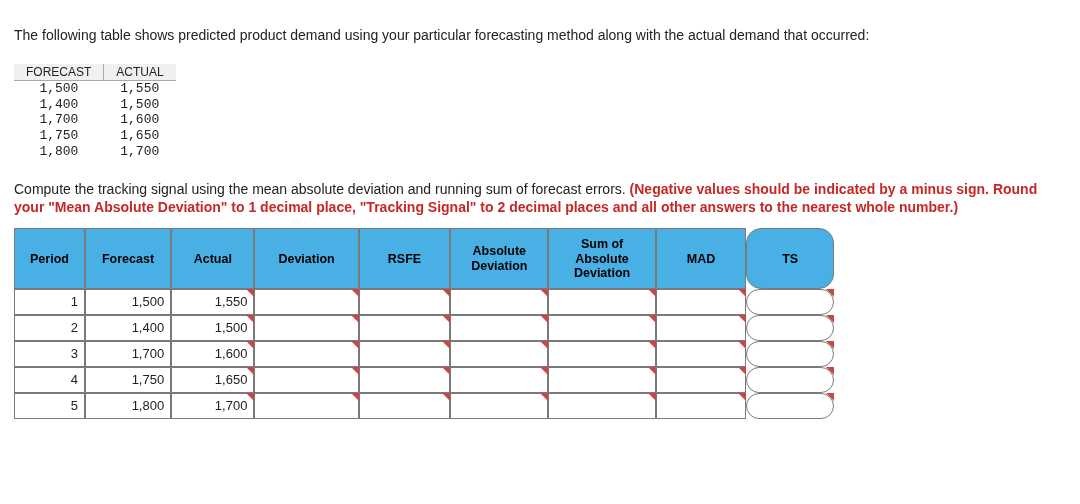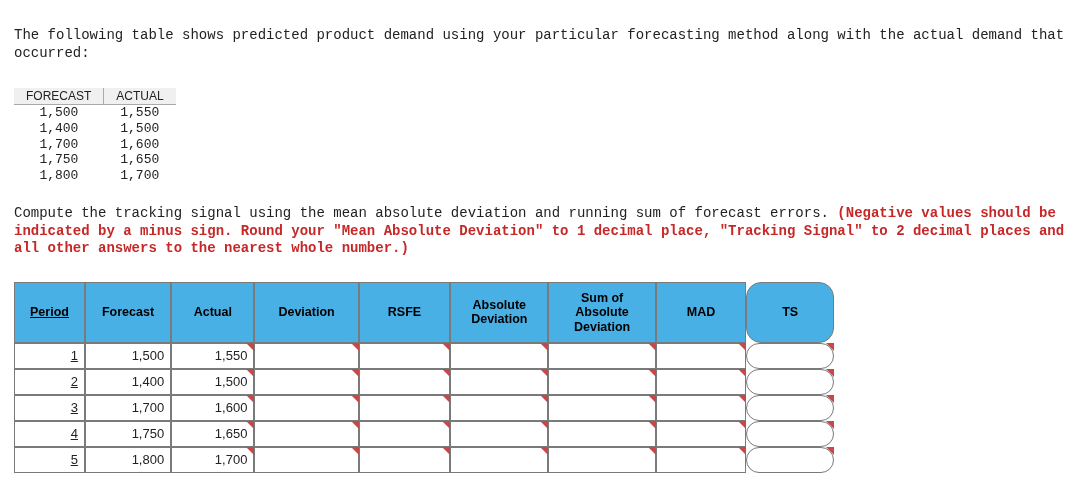--- a/index.html
+++ b/index.html
@@ -3,23 +3,22 @@
 <meta charset="utf-8">
 <style>
   body {
     font-family: Arial, Helvetica, sans-serif;
     font-size: 14px;
     color: #222;
     margin: 12px 14px;
     background: #fff;
   }
   .intro {
-    margin-bottom: 26px;
+    margin-bottom: 20px;
     line-height: 1.3;
-    font-family: Liberation Mono, monospace;
   }
   .fatable {
     border-collapse: collapse;
     font-family: "Courier New", monospace;
     font-size: 13px;
     margin-bottom: 22px;
   }
   .fatable th {
     font-family: Arial, Helvetica, sans-serif;
     font-weight: normal;
@@ -29,23 +28,22 @@
     border-right: 1px solid #aaa;
     border-bottom: 1px solid #aaa;
   }
   .fatable th:last-child { border-right: none; }
   .fatable td {
     padding: 0 10px;
     text-align: center;
     line-height: 1.2;
   }
   .instruction {
-    margin-bottom: 24px;
+    margin-bottom: 12px;
     line-height: 1.25;
-    font-family: Liberation Mono, monospace;
   }
   .bold-red { color: #c62828; font-weight: bold; }
 
   .ans-wrap { padding: 0; }
   table.answers {
     width: 820px;
     border-collapse: separate;
     border-spacing: 0;
     font-size: 13px;
   }
@@ -76,21 +74,21 @@
   .flag {
     position: absolute;
     top: -1px;
     right: -1px;
     width: 0; height: 0;
     border-left: 8px solid transparent;
     border-top: 8px solid #c64848;
     pointer-events: none;
   }
   .ans-input-cell { background:#fff; }
-  .w-period   { width: 62px; text-decoration: underline; }
+  .w-period   { width: 62px; }
   .w-forecast { width: 78px; }
   .w-actual   { width: 78px; }
   .w-dev      { width: 100px; }
   .w-rsfe     { width: 90px; }
   .w-absdev   { width: 92px; }
   .w-sad      { width: 104px; }
   .w-mad      { width: 90px; }
   .w-ts       { width: 90px; border-radius: 15px; }
 </style>
 </head>

